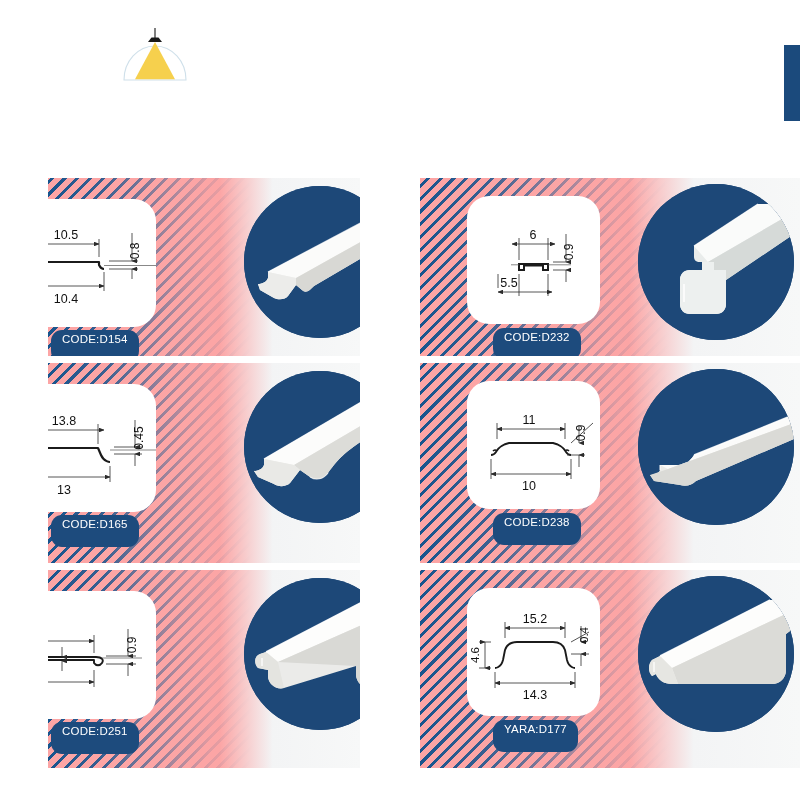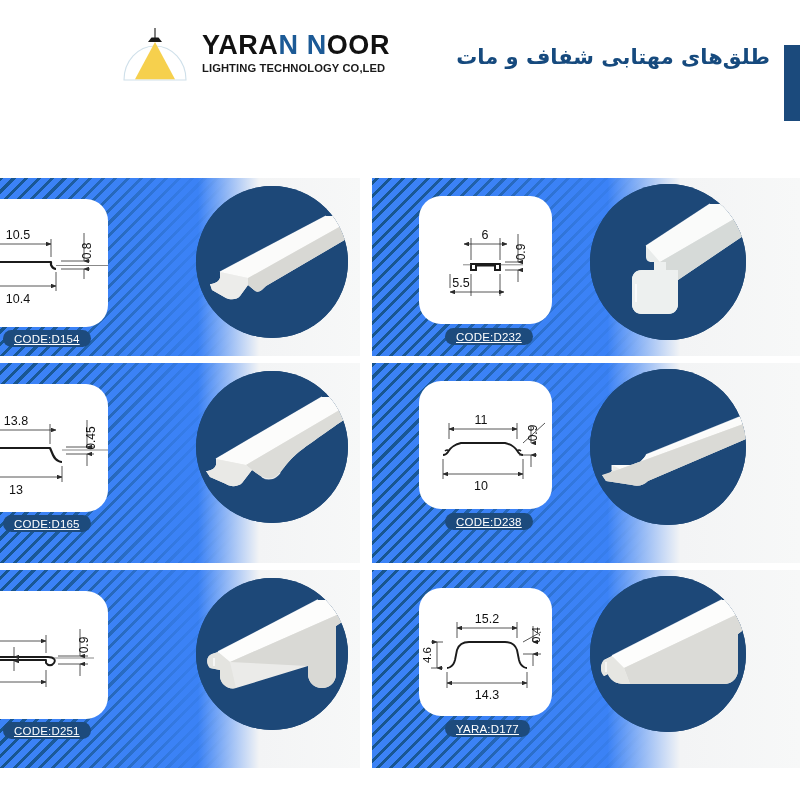--- a/index.html
+++ b/index.html
@@ -89,21 +89,22 @@
     top:178px; left:0;
     width:800px; height:612px;
     display:grid;
     grid-template-columns:360px 12px 428px;
     grid-template-rows:178px 7px 200px 7px 198px;
   }
 
   .card {
     position:relative;
     overflow:hidden;
-    background:#3b82f6;
+    background:#fca5a5;
+    margin-left:48px;
   }
   .card.c1 { grid-column:1; grid-row:1; }
   .card.c2 { grid-column:3; grid-row:1; }
   .card.c3 { grid-column:1; grid-row:3; }
   .card.c4 { grid-column:3; grid-row:3; }
   .card.c5 { grid-column:1; grid-row:5; }
   .card.c6 { grid-column:3; grid-row:5; }
 
   
   .stripes {
@@ -135,25 +136,24 @@
   .spec-panel svg { display:block; }
 
   
   .code-badge {
     position:absolute;
     background:#1d4b7d;
     color:#ffffff;
     font-size:11.5px;
     font-weight:500;
     letter-spacing:.2px;
-    padding:3px 11px 2px;
+    padding:3px 11px 17px;
     border-radius:11px;
     white-space:nowrap;
     z-index:4;
-    text-decoration:underline;
   }
   .card.left .code-badge  { left:3px;  top:152px; }
   .card.right .code-badge { left:73px; top:150px;text-align:right; }
 
   
   .photo {
     position:absolute;
     border-radius:50%;
     background:#1d4878;
     overflow:hidden;
@@ -176,28 +176,23 @@
 
     <div class="brand">
       <div class="brand-mark">
         <svg viewBox="0 0 74 62" width="74" height="62">
           <path d="M6 60 A31 34 0 0 1 68 60 Z" fill="#ffffff" stroke="#cfe0ea" stroke-width="1.1"></path>
           <line x1="37" y1="8" x2="37" y2="20" stroke="#4a4a4a" stroke-width="1.4"></line>
           <path d="M30 22 L44 22 L40.5 17.5 L33.5 17.5 Z" fill="#1a1a1a"></path>
           <path d="M37 22 L17 59.2 L57 59.2 Z" fill="#f6d04d"></path>
         </svg>
       </div>
-      <div class="brand-text">
-        <div class="brand-name"><span>YARA</span><span class="accent">N</span><span> </span><span class="accent">N</span><span>OOR</span></div>
-        <div class="brand-sub">LIGHTING TECHNOLOGY CO,LED</div>
-      </div>
     </div>
 
     <div class="title-block">
-      <div class="title-line">طلق‌های مهتابی شفاف و مات</div>
     </div>
     <div class="title-bar"></div>
   </div>
 
   <div class="grid">
 
     <div class="card c1 left">
       <div class="stripes"></div>
       <div class="card-wash"></div>
 

